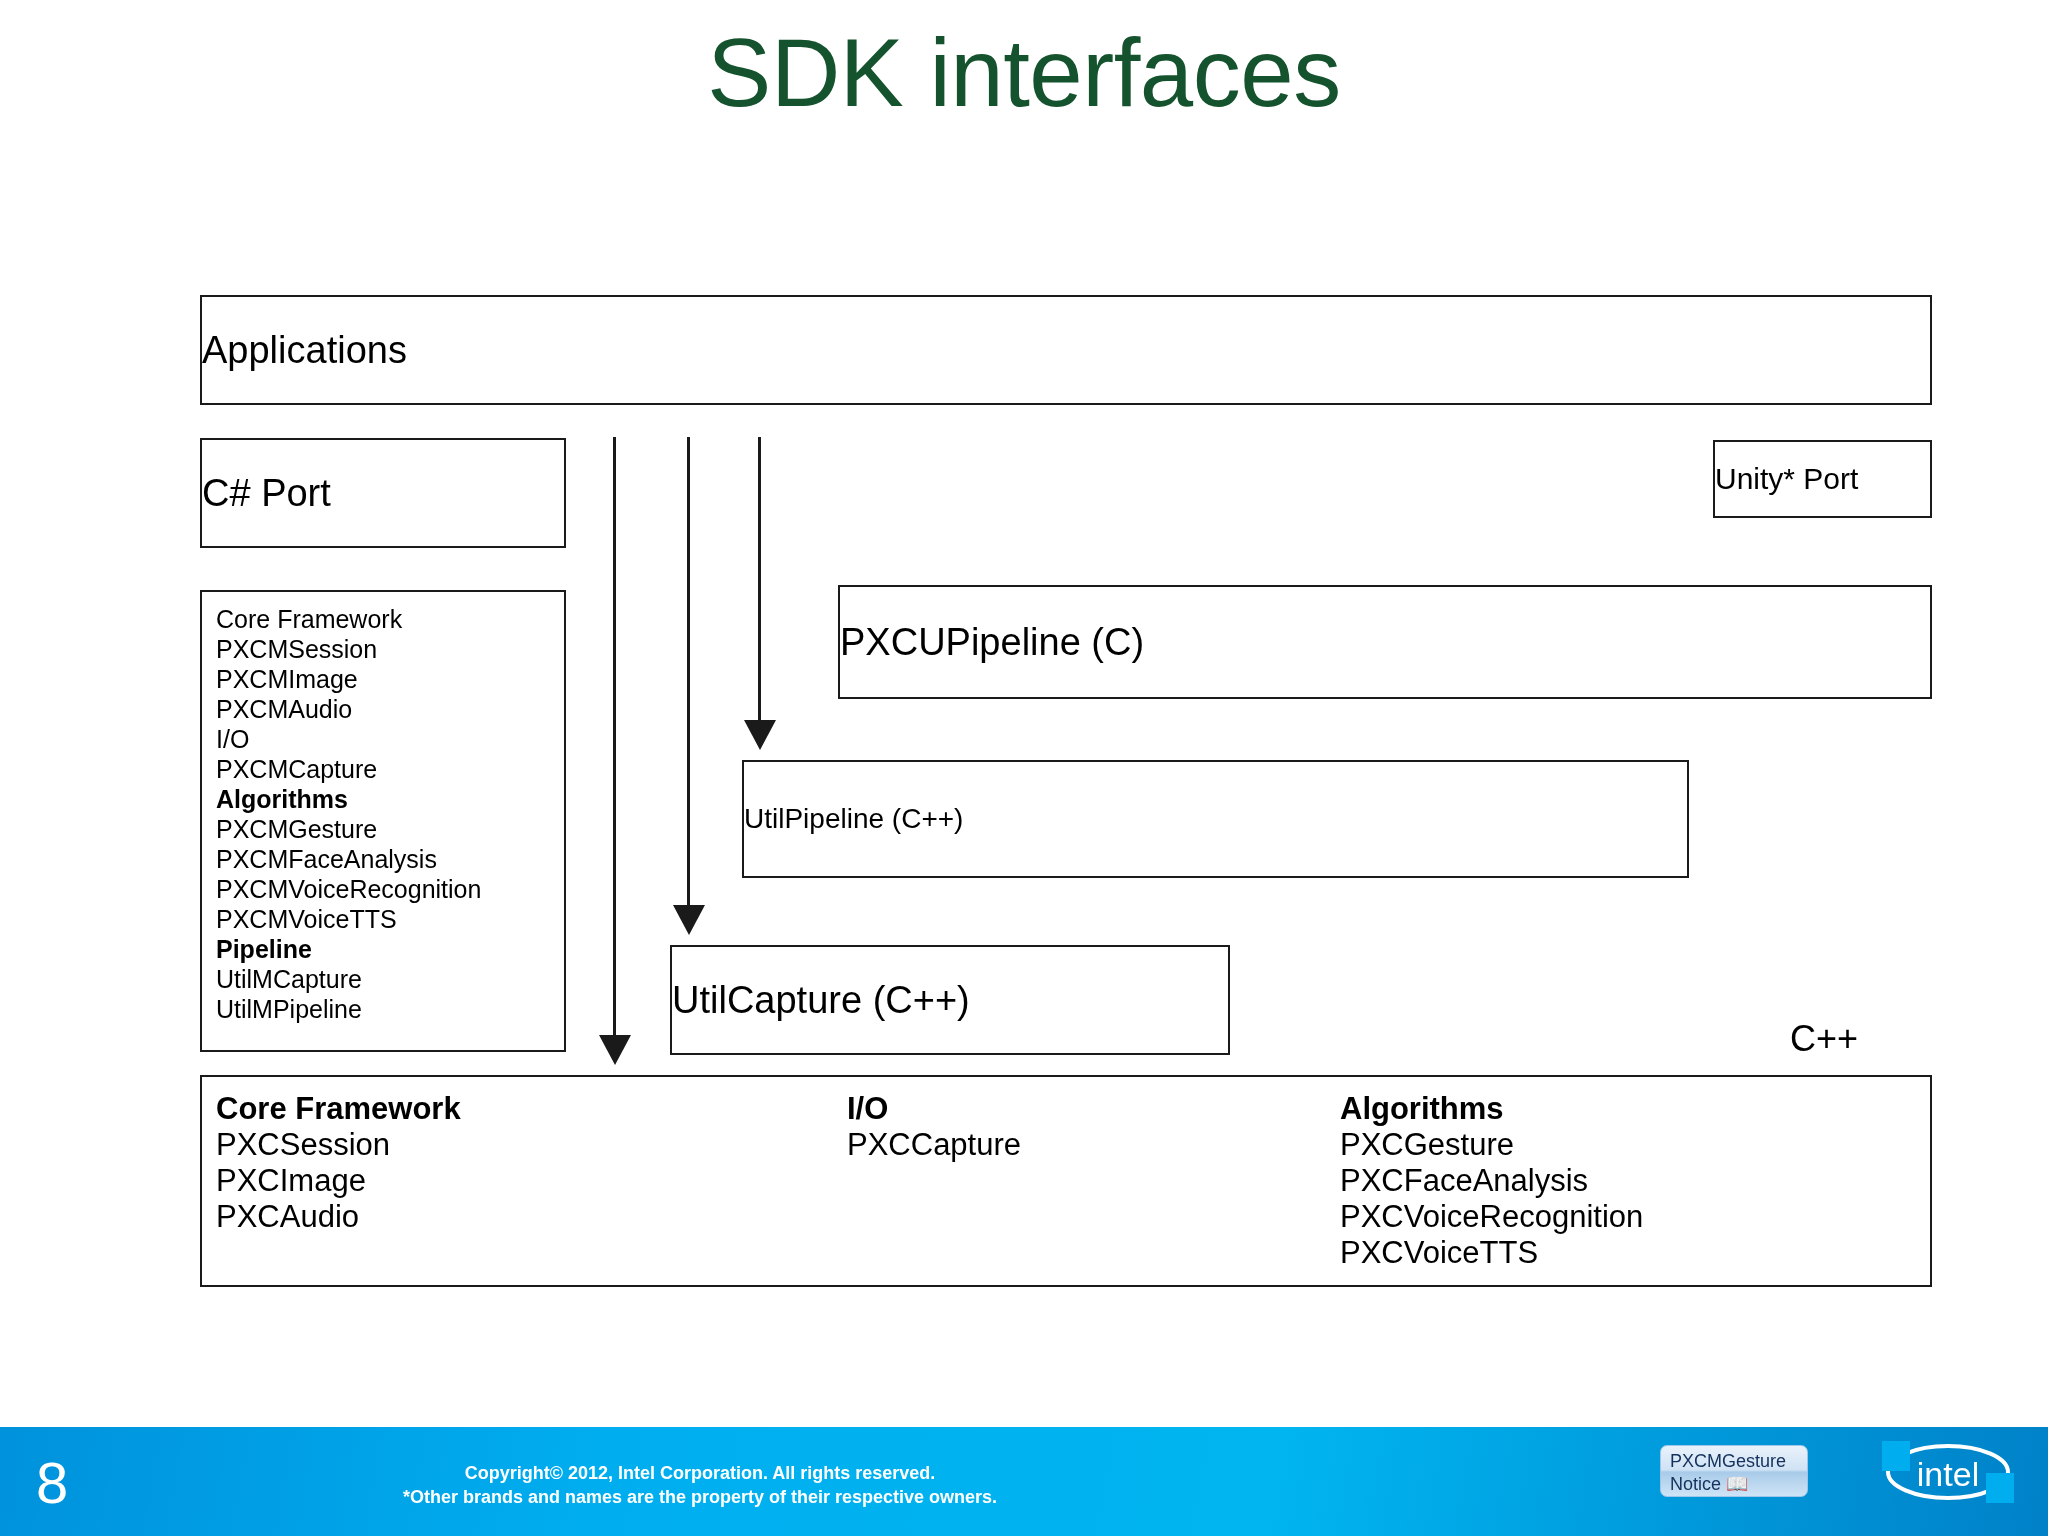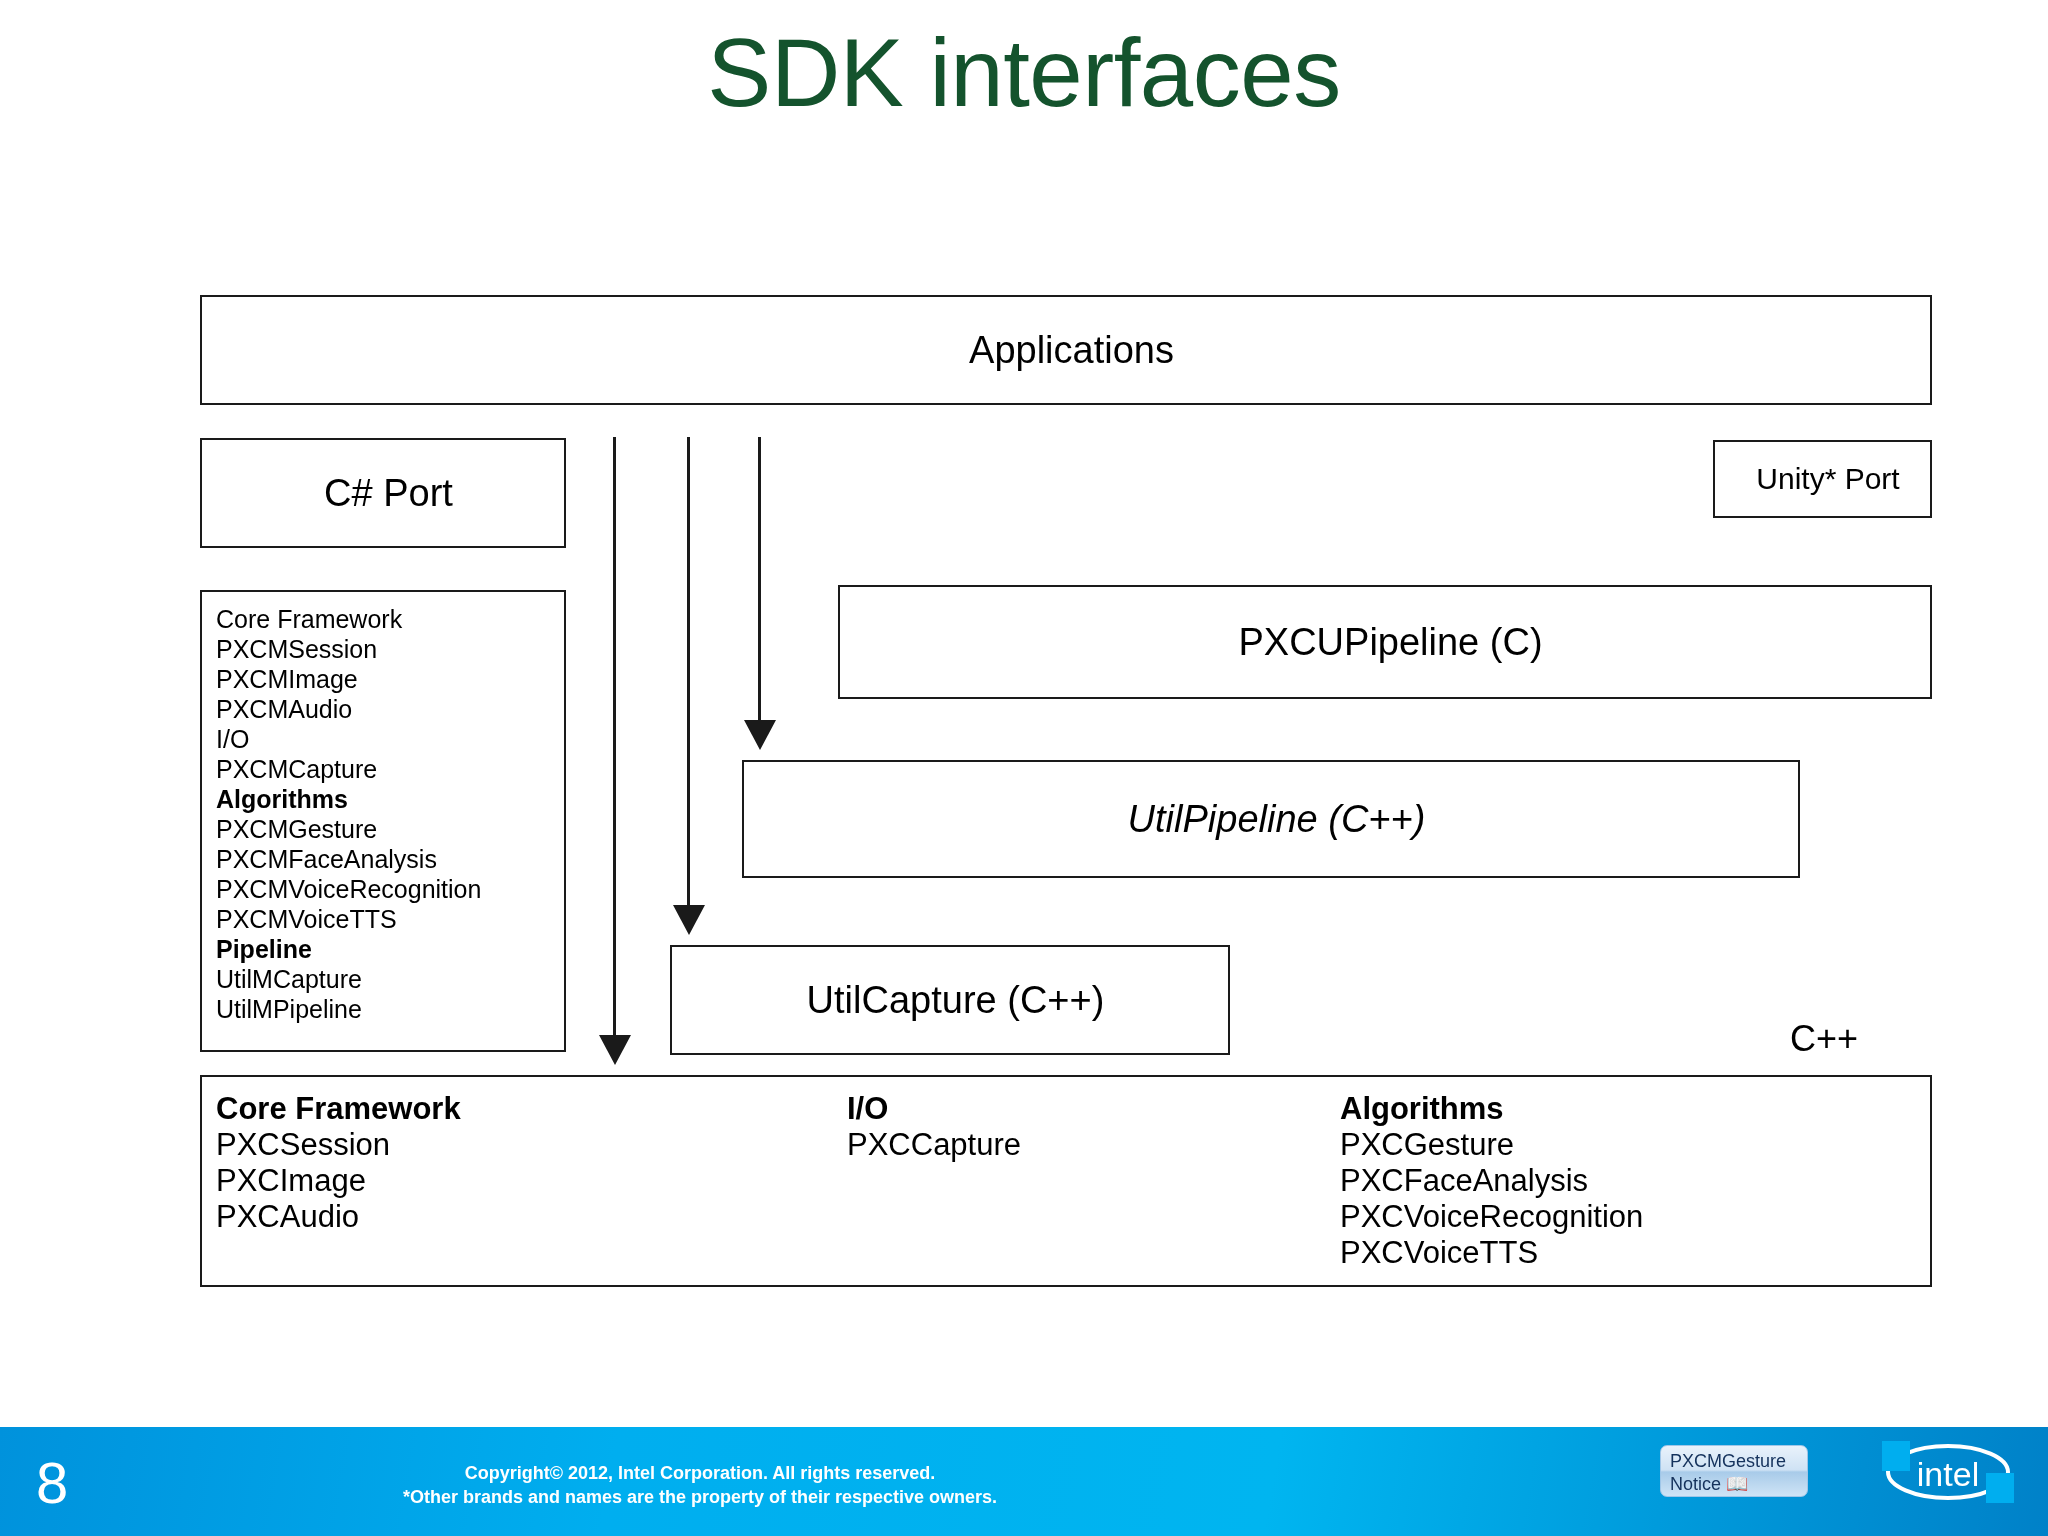--- a/index.html
+++ b/index.html
@@ -28,34 +28,32 @@
     letter-spacing: -0.5px;
   }
 
   
   .box {
     position: absolute;
     border: 2px solid #1a1a1a;
     background: #ffffff;
     display: flex;
     align-items: center;
-    justify-content: center;
     color: #000;
     font-weight: 400;
-    padding-left: 11px;
   }
   .box .lbl { display: block; }
 
   #box-applications { left: 200px;  top: 295px;  width: 1732px; height: 110px; font-size: 38px; }
   #box-csharp       { left: 200px;  top: 438px;  width: 366px;  height: 110px; font-size: 38px; }
   #box-processing   { left: 838px;  top: 440px;  width: 356px;  height: 110px; font-size: 38px; }
   #box-openfw       { left: 1226px; top: 440px;  width: 455px;  height: 110px; font-size: 38px; }
   #box-unity        { left: 1713px; top: 440px;  width: 219px;  height: 78px; font-size: 30px; }
   #box-pxcupipeline { left: 838px;  top: 585px;  width: 1094px; height: 114px; font-size: 38px; }
-  #box-utilpipeline { left: 742px;  top: 760px;  width: 1058px; height: 118px; font-size: 38px; font-style: italic; }
+  #box-utilpipeline { left: 742px;  top: 760px;  width: 947px; height: 118px; font-size: 28px; }
   #box-utilcapture  { left: 670px;  top: 945px;  width: 560px;  height: 110px; font-size: 38px; }
 
   
   #box-mlist {
     position: absolute;
     left: 200px; top: 590px; width: 366px; height: 462px;
     border: 2px solid #1a1a1a;
     background: #fff;
     padding: 12px 0 0 14px;
   }

